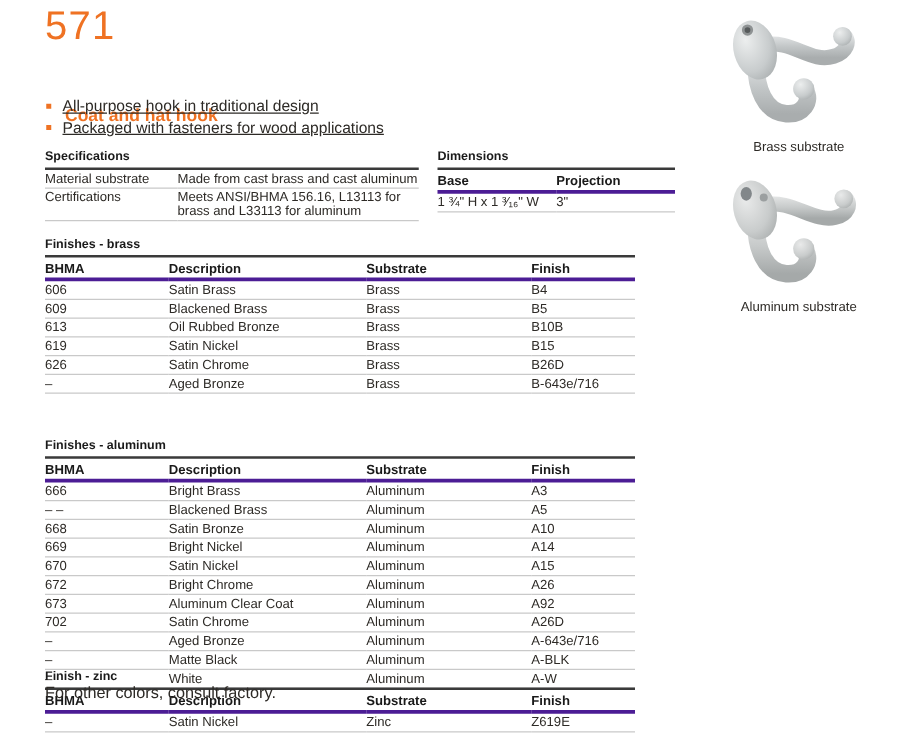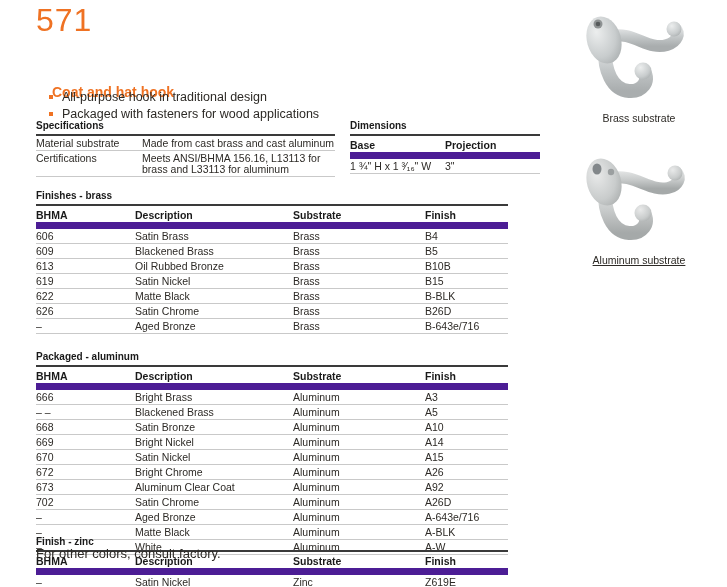--- a/index.html
+++ b/index.html
@@ -10,39 +10,39 @@
   
   .prod-num{
     position:absolute;left:36px;top:2px;margin:0;
     font-size:32px;font-weight:300;letter-spacing:1px;color:#ef7223;
   }
   .prod-name{
     position:absolute;left:36px;top:68px;margin:16px;
     font-size:14px;font-weight:bold;color:#ef7223;
   }
   ul.bullets{
-    position:absolute;left:36px;top:77px;margin:12px;padding:0;list-style:none;
+    position:absolute;left:36px;top:77px;margin:0;padding:0;list-style:none;text-decoration:underline;
   }
   ul.bullets li{
     font-size:12.5px;line-height:17px;color:#2d2a26;
     padding-left:14px;position:relative;
   }
   ul.bullets li::before{
     content:"";position:absolute;left:1px;top:6px;width:4px;height:4px;background:#ef7223;
   }
   
   section{position:absolute;}
   section h3{
     margin:0;font-size:10px;font-weight:bold;color:#1a1a1a;
     padding-bottom:3px;border-bottom:2px solid #3a3a3a;
   }
   table{border-collapse:collapse;width:100%;table-layout:fixed;}
   th{
     text-align:left;font-size:10.5px;font-weight:bold;color:#1a1a1a;
-    padding:2.5px 0 1.5px 0;border-bottom:7px solid #4c1d95;
+    padding:2.5px 0 1.5px 0;border-bottom:3px solid #4c1d95;
   }
   td{
     font-size:10.5px;line-height:11px;color:#2d2a26;
     padding:1.5px 0;border-bottom:1px solid #c9c9c9;vertical-align:top;
   }
   
   .sec-spec{left:36px;top:120px;width:299px;}
   .spec-table td:nth-child(1){width:106px;}
   
   .sec-dims{left:350px;top:120px;width:190px;}
@@ -55,21 +55,21 @@
   .fin-table th:nth-child(2),.fin-table td:nth-child(2){width:158px;}
   .fin-table th:nth-child(3),.fin-table td:nth-child(3){width:132px;}
   .fin-table th:nth-child(4),.fin-table td:nth-child(4){width:83px;}
   
   .footnote{
     position:absolute;left:36px;top:546px;font-size:13px;color:#2d2a26;
   }
   
   .img-block{position:absolute;width:134px;text-align:center;}
   .img-brass{left:572px;top:4px;}
-  .img-alum{left:572px;top:146px;text-decoration:underline;}
+  .img-alum{left:572px;top:132px;}
   .img-block svg{display:block;margin:0 auto;}
   .img-caption{font-size:10.5px;color:#2d2a26;margin-top:6px;}
 </style>
 </head>
 <body>
 
 <div class="page">
 
   <h1 class="prod-num">571</h1>
   <h2 class="prod-name">Coat and hat hook</h2>
@@ -142,43 +142,37 @@
             <td>Brass</td>
             <td>B10B</td>
           </tr>
           <tr>
             <td>619</td>
             <td>Satin Nickel</td>
             <td>Brass</td>
             <td>B15</td>
           </tr>
           <tr>
-            <td>622</td>
-            <td>Matte Black</td>
-            <td>Brass</td>
-            <td>B-BLK</td>
-          </tr>
-          <tr>
             <td>626</td>
             <td>Satin Chrome</td>
             <td>Brass</td>
             <td>B26D</td>
           </tr>
           <tr>
             <td>–</td>
             <td>Aged Bronze</td>
             <td>Brass</td>
             <td>B-643e/716</td>
           </tr>
         </tbody>
     </table>
   </section>
 
   <section class="sec-alum">
-    <h3>Packaged - aluminum</h3>
+    <h3>Finishes - aluminum</h3>
     <table class="fin-table">
       <thead>
           <tr>
             <th>BHMA</th>
             <th>Description</th>
             <th>Substrate</th>
             <th>Finish</th>
           </tr>
         </thead>
       <tbody>

